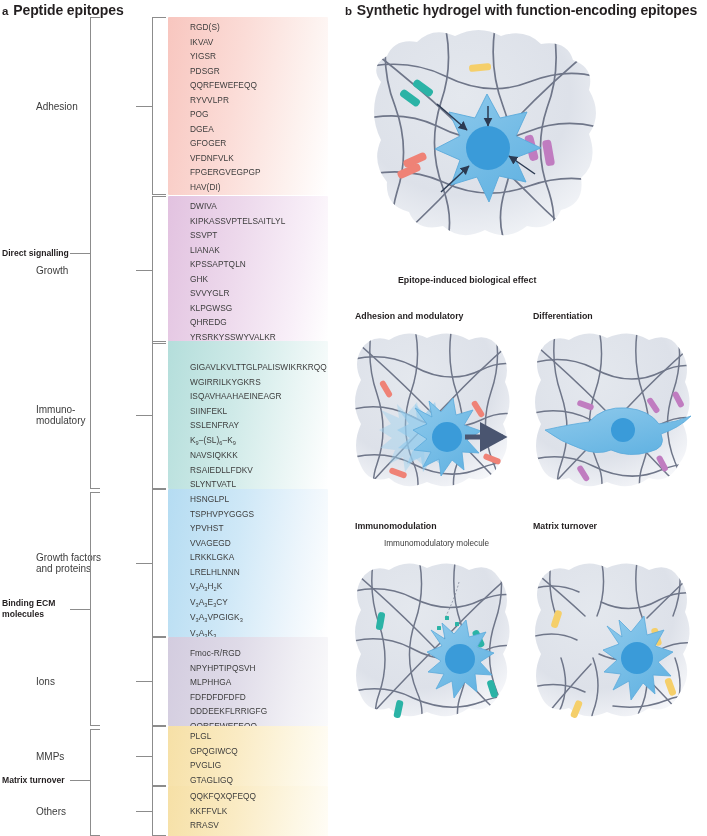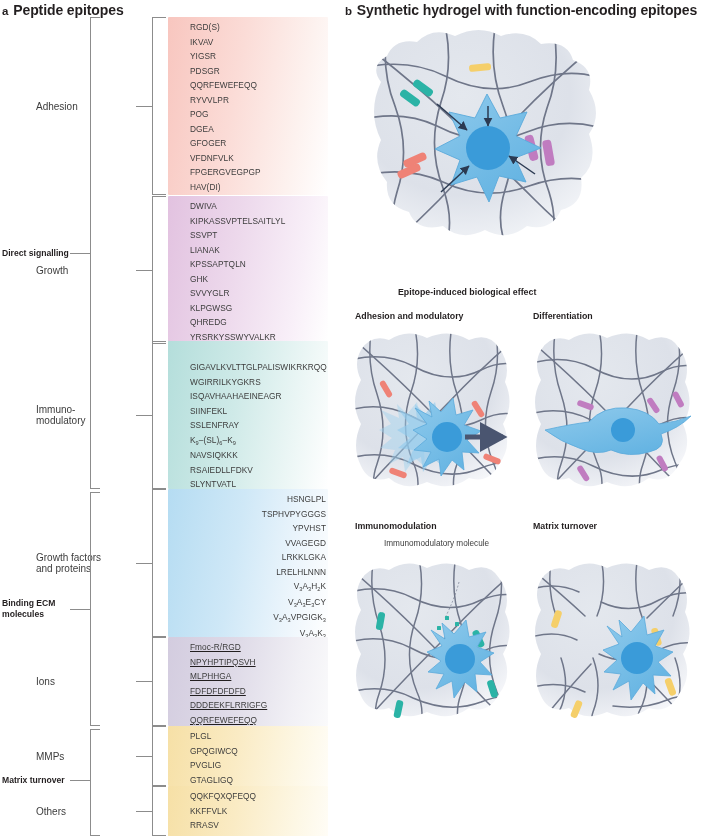--- a/index.html
+++ b/index.html
@@ -116,36 +116,36 @@
         <div class="seq">SSLENFRAY</div>
         <div class="seq">K<sub>9</sub>–(SL)<sub>6</sub>–K<sub>9</sub></div>
         <div class="seq">NAVSIQKKK</div>
         <div class="seq">RSAIEDLLFDKV</div>
         <div class="seq">SLYNTVATL</div>
         <div class="seq">(NANP)<sub>3</sub></div>
       </div>
     </div>
 
     <div class="epi-band" style="top:489px; height:148px; background:linear-gradient(100deg,#b5dcf2 0%,#cfe8f7 42%,#eef6fc 78%,#ffffff 100%);">
-      <div class="seqs" style="top:3px;text-align:right;">
+      <div class="seqs" style="top:3px;">
         <div class="seq">HSNGLPL</div>
         <div class="seq">TSPHVPYGGGS</div>
         <div class="seq">YPVHST</div>
         <div class="seq">VVAGEGD</div>
         <div class="seq">LRKKLGKA</div>
         <div class="seq">LRELHLNNN</div>
         <div class="seq">V<sub>3</sub>A<sub>3</sub>H<sub>2</sub>K</div>
         <div class="seq">V<sub>3</sub>A<sub>3</sub>E<sub>3</sub>CY</div>
         <div class="seq">V<sub>3</sub>A<sub>3</sub>VPGIGK<sub>3</sub></div>
         <div class="seq">V<sub>3</sub>A<sub>3</sub>K<sub>3</sub></div>
       </div>
     </div>
 
     <div class="epi-band" style="top:637px; height:89px; background:linear-gradient(100deg,#d3ccdf 0%,#dfdbe8 42%,#f1f0f5 78%,#fafafb 100%);">
-      <div class="seqs" style="top:3px;text-decoration:underline;">
+      <div class="seqs" style="top:9px;">
         <div class="seq">Fmoc-R/RGD</div>
         <div class="seq">NPYHPTIPQSVH</div>
         <div class="seq">MLPHHGA</div>
         <div class="seq">FDFDFDFDFD</div>
         <div class="seq">DDDEEKFLRRIGFG</div>
         <div class="seq">QQRFEWEFEQQ</div>
       </div>
     </div>
 
     <div class="epi-band" style="top:726px; height:60px; background:linear-gradient(100deg,#f6e0a6 0%,#faebc4 42%,#fdf7e4 78%,#fffdf7 100%);">
@@ -269,21 +269,21 @@
         <path d="M82,170 L110,144" marker-end="url(#ah)"></path>
         <path d="M176,152 L150,134" marker-end="url(#ah)"></path>
       </g>
       <defs>
         <marker id="ah" markerWidth="7" markerHeight="7" refX="5.6" refY="3" orient="auto">
           <path d="M0,0 L6,3 L0,6 z" fill="#2b3a52"></path>
         </marker>
       </defs>
     </svg>
 
-    <div class="sub-title" style="left:10px; top:287px;padding-left:43px;">Epitope-induced biological effect</div>
+    <div class="sub-title" style="left:10px; top:275px;padding-left:43px;">Epitope-induced biological effect</div>
     <div class="sub-title" style="left:10px; top:311px;">Adhesion and modulatory</div>
     <div class="sub-title" style="left:188px; top:311px;">Differentiation</div>
     <div class="sub-title" style="left:10px; top:521px;">Immunomodulation</div>
     <div class="sub-title" style="left:188px; top:521px;">Matrix turnover</div>
     <div class="sub-title reg" style="left:27px; top:539px; font-size:8.2px;">Immunomodulatory molecule</div>
 
     <svg class="gel" style="left:2px; top:324px;" width="172" height="176" viewBox="0 0 172 176">
       <defs>
         <radialGradient id="gel2" cx="38%" cy="30%" r="80%">
           <stop offset="0%" stop-color="#e4e8ee"></stop>

